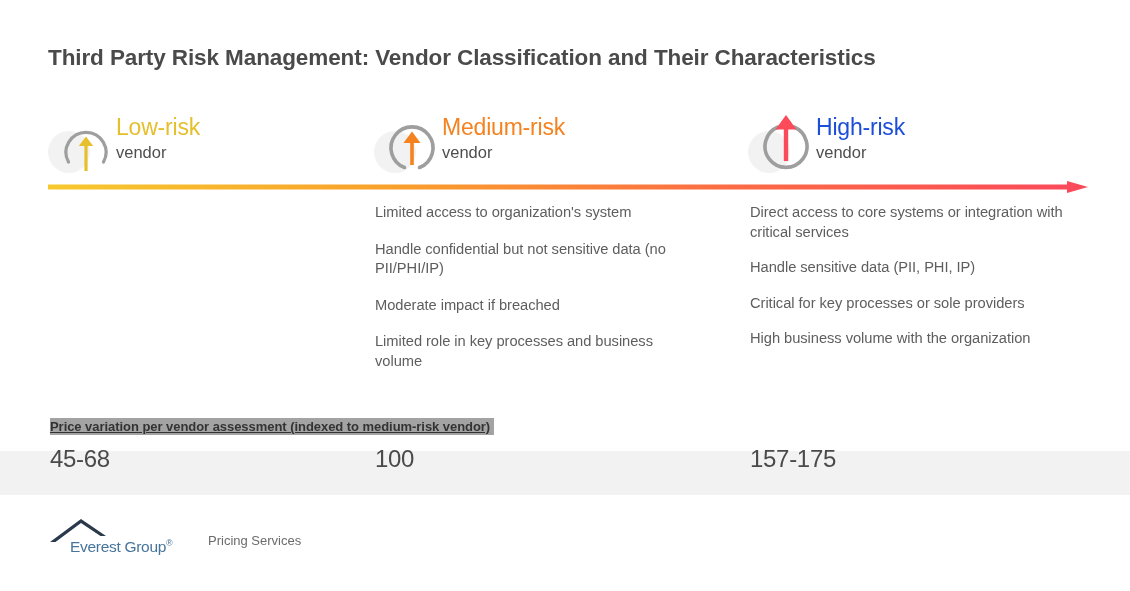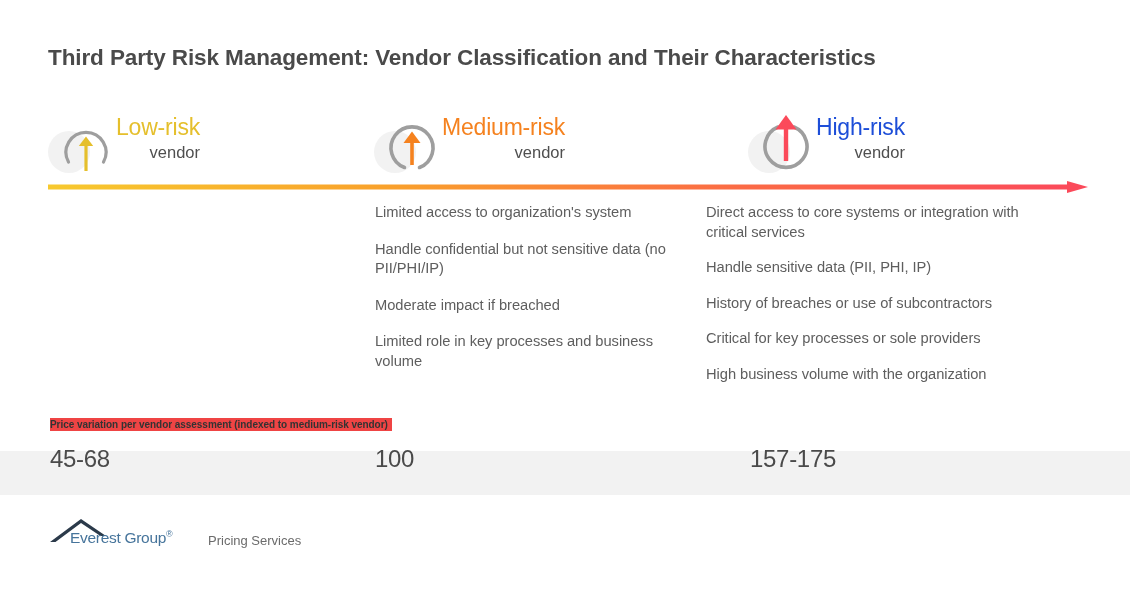--- a/index.html
+++ b/index.html
@@ -31,67 +31,67 @@
   }
   .gauge-svg { position: absolute; left: 10px; top: 0px; }
 
   .head-text { position: absolute; left: 68px; top: 1px; }
   .risk-name {
     font-size: 23px; font-weight: 400; line-height: 27px;
     white-space: nowrap; letter-spacing: -0.2px;
   }
   .risk-sub {
     font-size: 16.5px; font-weight: 400; color: #4f4f4f;
-    line-height: 20px; margin-top: 1px; white-space: nowrap; text-align: right;
+    line-height: 20px; margin-top: 1px; white-space: nowrap;
   }
 
   
   .arrow-bar { position: absolute; left: 48px; top: 180px; width: 1040px; height: 14px; }
 
   
   .col-body { position: absolute; top: 203px; }
   .col-body.c0 { left: 50px; width: 305px; }
   .col-body.c1 { left: 375px; width: 320px; }
-  .col-body.c2 { left: 706px; width: 340px; }
+  .col-body.c2 { left: 750px; width: 340px; }
 
   .bullet {
     font-size: 14.7px; color: #5e5e5e; line-height: 19.5px;
     margin-bottom: 17px; letter-spacing: -0.05px;
   }
   .col-body.c2 .bullet { margin-bottom: 16px; }
 
   
   .price-band {
     position: absolute; left: 0; top: 433px; width: 1130px; height: 62px;
     background: #f2f2f2;
   }
   .price-caption-strip {
     position: absolute; left: 0; top: 0; height: 18px; width: 1130px;
     background: #ffffff;
   }
   .price-caption {
     position: absolute; left: 50px; top: 418px;
-    font-size: 10px; font-weight: bold; color: #333333;
+    font-size: 13px; font-weight: bold; color: #333333;
     letter-spacing: -0.05px; white-space: nowrap;
-    background: #ef4444; padding: 1px 4px 1px 0;
+    background: #a3a3a3; padding: 1px 4px 1px 0; text-decoration: underline;
   }
   .price-val {
     position: absolute; top: 445px;
     font-size: 24px; font-weight: 400; color: #4a4a4a;
     letter-spacing: -0.3px;
   }
   .price-val.c0 { left: 50px; }
   .price-val.c1 { left: 375px; }
   .price-val.c2 { left: 750px; }
 
   
   .logo { position: absolute; left: 50px; top: 518px; height: 30px; }
   .logo-peak { position: absolute; left: 0; top: 0; }
   .logo-name {
-    position: absolute; left: 20px; top: 11px;
+    position: absolute; left: 20px; top: 20px;
     font-size: 15.5px; color: #46749b; letter-spacing: -0.3px;
     white-space: nowrap;
   }
   .logo-reg { font-size: 9px; vertical-align: super; }
   .logo-tag {
     position: absolute; left: 158px; top: 15px;
     font-size: 13px; color: #6b6b6b; white-space: nowrap;
   }
 </style>
 </head>
@@ -163,21 +163,20 @@
   <div class="col-body c1">
     <div class="bullet">Limited access to organization's system</div>
     <div class="bullet">Handle confidential but not sensitive data (no PII/PHI/IP)</div>
     <div class="bullet">Moderate impact if breached</div>
     <div class="bullet">Limited role in key processes and business volume</div>
   </div>
 
   <div class="col-body c2">
     <div class="bullet">Direct access to core systems or integration with critical services</div>
     <div class="bullet">Handle sensitive data (PII, PHI, IP)</div>
-    <div class="bullet">History of breaches or use of subcontractors</div>
     <div class="bullet">Critical for key processes or sole providers</div>
     <div class="bullet">High business volume with the organization</div>
   </div>
 
   <div class="price-band">
     <div class="price-caption-strip"></div>
   </div>
   <div class="price-caption">Price variation per vendor assessment (indexed to medium-risk vendor)</div>
   <div class="price-val c0">45-68</div>
   <div class="price-val c1">100</div>

